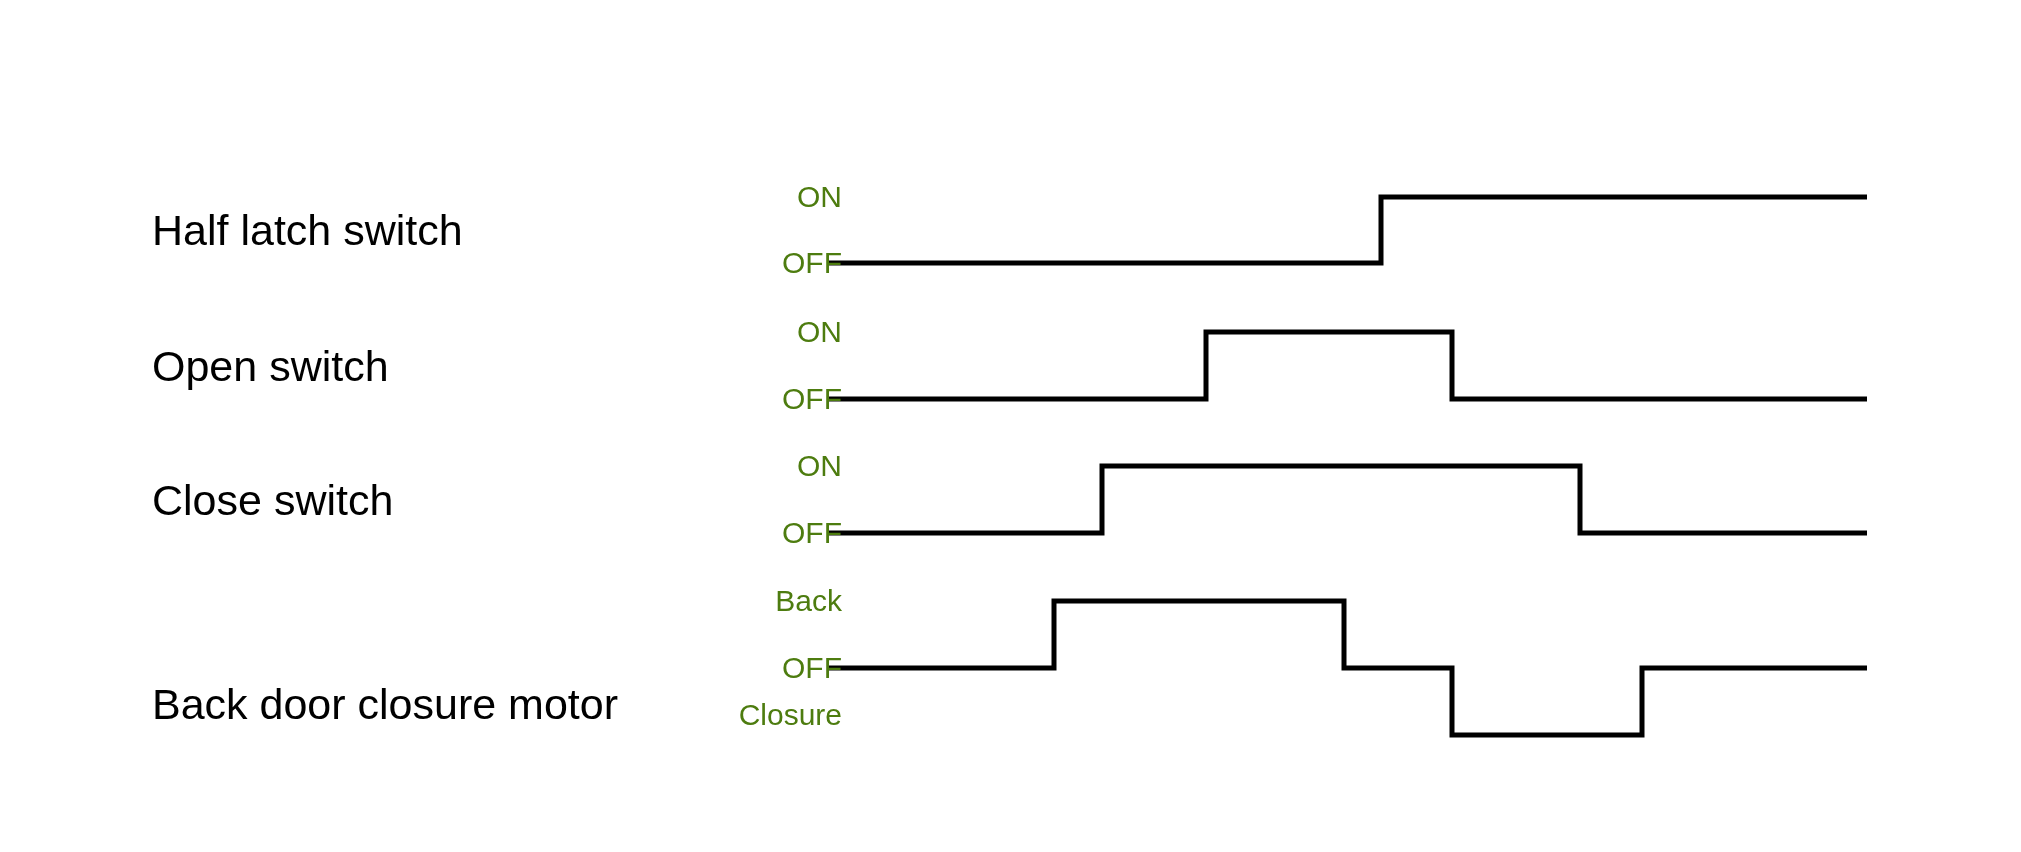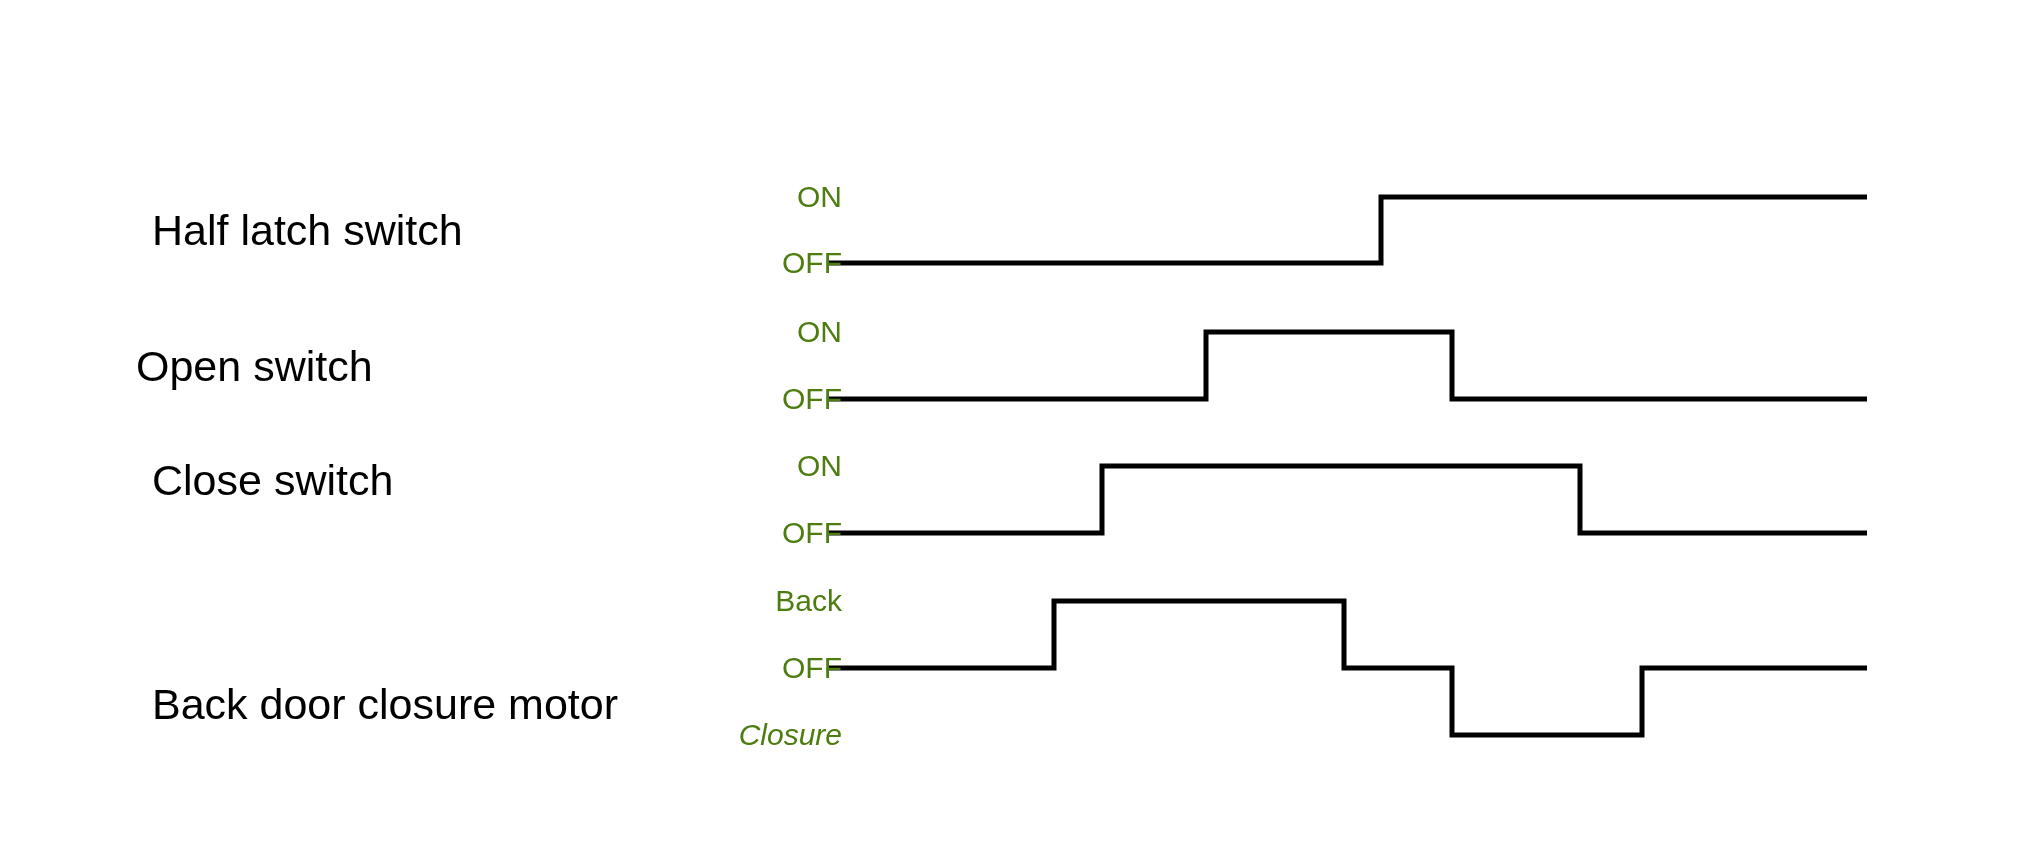--- a/index.html
+++ b/index.html
@@ -48,24 +48,24 @@
   <svg class="wave-svg" id="wave-svg" width="2021" height="852" viewBox="0 0 2021 852">
       <polyline points="829,263 1381,263 1381,197 1867,197" fill="none" stroke="#000000" stroke-width="5" stroke-linecap="butt" stroke-linejoin="miter"></polyline>
       <polyline points="829,399 1206,399 1206,332 1452,332 1452,399 1867,399" fill="none" stroke="#000000" stroke-width="5" stroke-linecap="butt" stroke-linejoin="miter"></polyline>
       <polyline points="829,533 1102,533 1102,466 1580,466 1580,533 1867,533" fill="none" stroke="#000000" stroke-width="5" stroke-linecap="butt" stroke-linejoin="miter"></polyline>
       <polyline points="829,668 1054,668 1054,601 1344,601 1344,668 1452,668 1452,735 1642,735 1642,668 1867,668" fill="none" stroke="#000000" stroke-width="5" stroke-linecap="butt" stroke-linejoin="miter"></polyline>
     </svg>
   <div id="labels-layer">
       <div class="sig-name" style="left: 152px; top: 230px;">Half latch switch</div>
       <div class="level-label" style="width: 818px; top: 197px;">ON</div>
       <div class="level-label" style="width: 818px; top: 263px;">OFF</div>
-      <div class="sig-name" style="left: 136px; top: 366px;">Open switch</div>
+      <div class="sig-name" style="left: 152px; top: 366px;">Open switch</div>
       <div class="level-label" style="width: 818px; top: 332px;">ON</div>
       <div class="level-label" style="width: 818px; top: 399px;">OFF</div>
-      <div class="sig-name" style="left: 152px; top: 480px;">Close switch</div>
+      <div class="sig-name" style="left: 152px; top: 500px;">Close switch</div>
       <div class="level-label" style="width: 818px; top: 466px;">ON</div>
       <div class="level-label" style="width: 818px; top: 533px;">OFF</div>
       <div class="sig-name" style="left: 152px; top: 704px;">Back door closure motor</div>
       <div class="level-label" style="width: 818px; top: 601px;">Back</div>
       <div class="level-label" style="width: 818px; top: 668px;">OFF</div>
-      <div class="level-label" style="width: 818px; top: 735px; font-style: italic;">Closure</div>
+      <div class="level-label" style="width: 818px; top: 715px;">Closure</div>
     </div>
 </div>
 
 </body></html>

